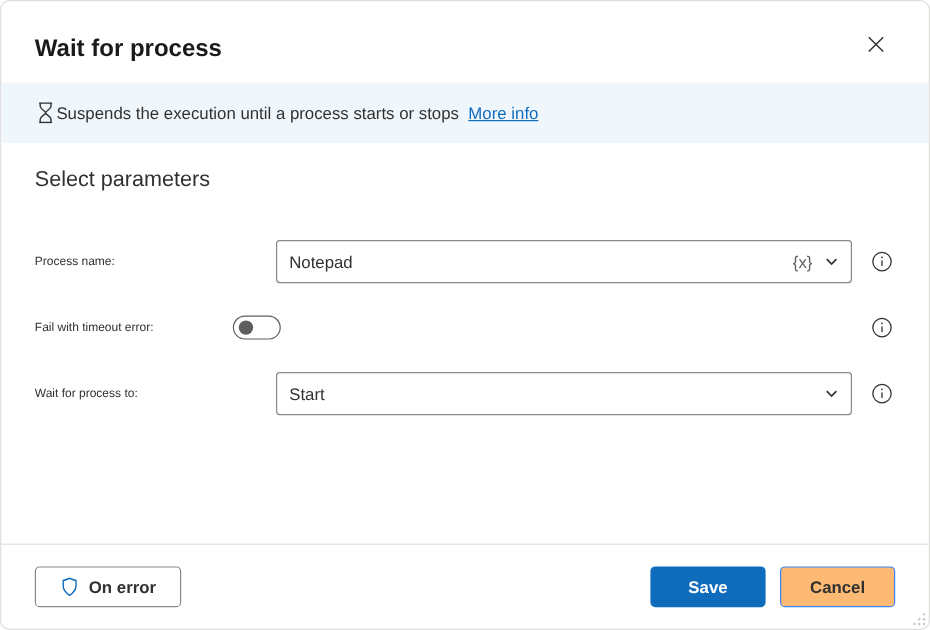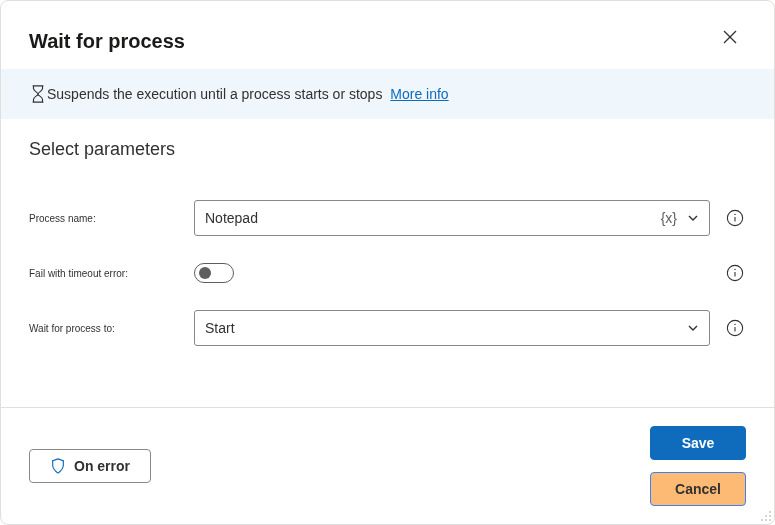--- a/index.html
+++ b/index.html
@@ -87,20 +87,21 @@
       flex: 1;
       height: 36px;
       border: 1px solid #8a8886;
       border-radius: 3px;
       display: flex;
       align-items: center;
       padding: 0 10px;
       background: #fff;
       cursor: pointer;
       position: relative;
+      margin-left: 36px;
     }
     .combo-value {
       flex: 1;
       font-size: 14px;
       color: #323130;
     }
     .combo-var {
       font-size: 14px;
       color: #605e5c;
       margin-right: 10px;
@@ -137,21 +138,21 @@
       top: 3px;
       left: 4px;
     }
     .footer {
       border-top: 1px solid #e1dfdd;
       padding: 18px 28px;
       display: flex;
       align-items: center;
       justify-content: space-between;
     }
-    .footer-right { display: flex; gap: 12px; flex-direction: column; }
+    .footer-right { display: flex; gap: 12px; }
     .btn {
       height: 34px;
       padding: 0 20px;
       border-radius: 4px;
       font-size: 14px;
       font-weight: 600;
       cursor: pointer;
       display: inline-flex;
       align-items: center;
       justify-content: center;

